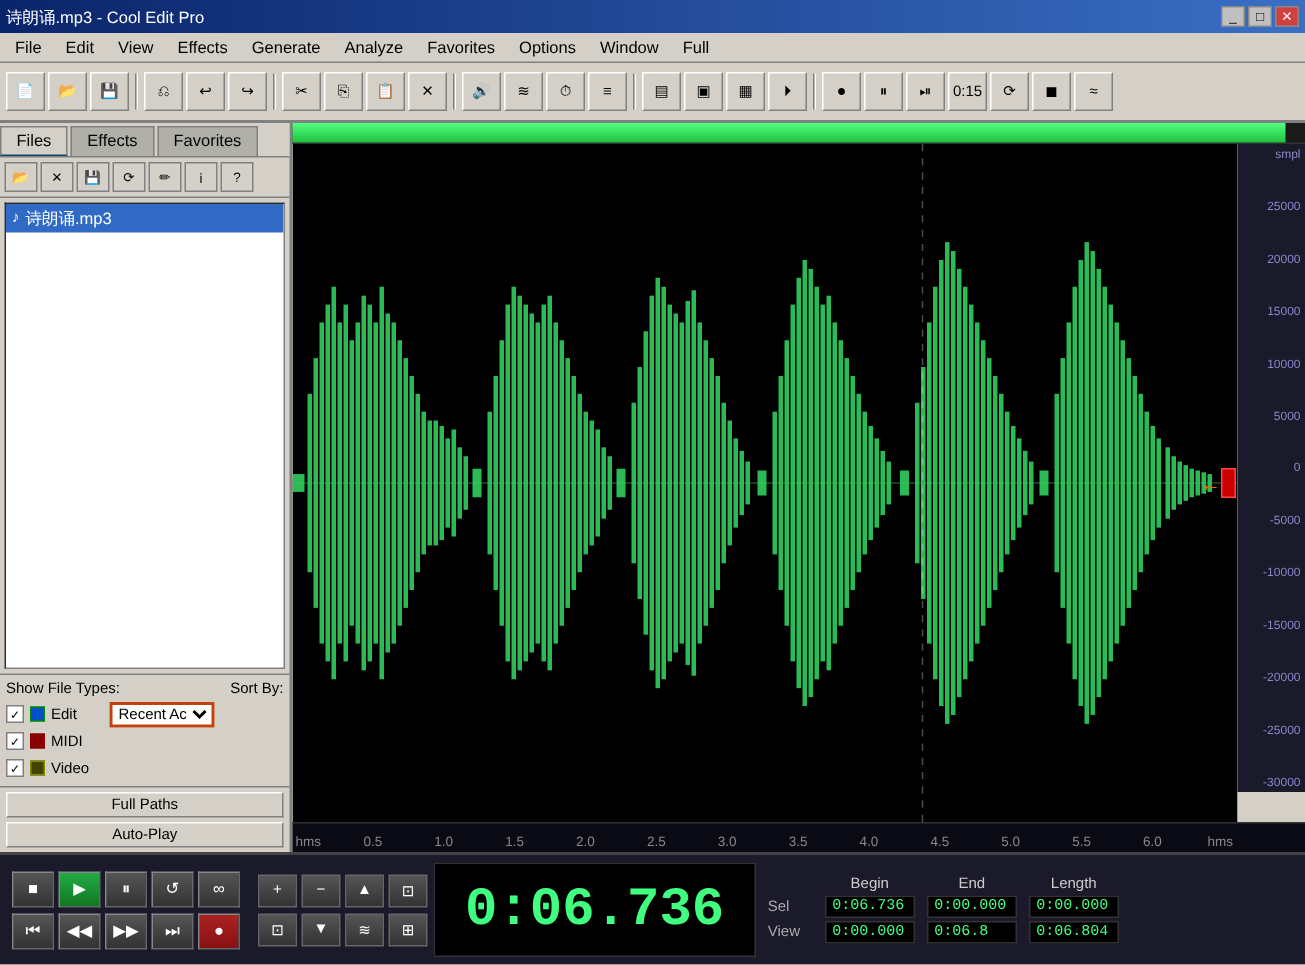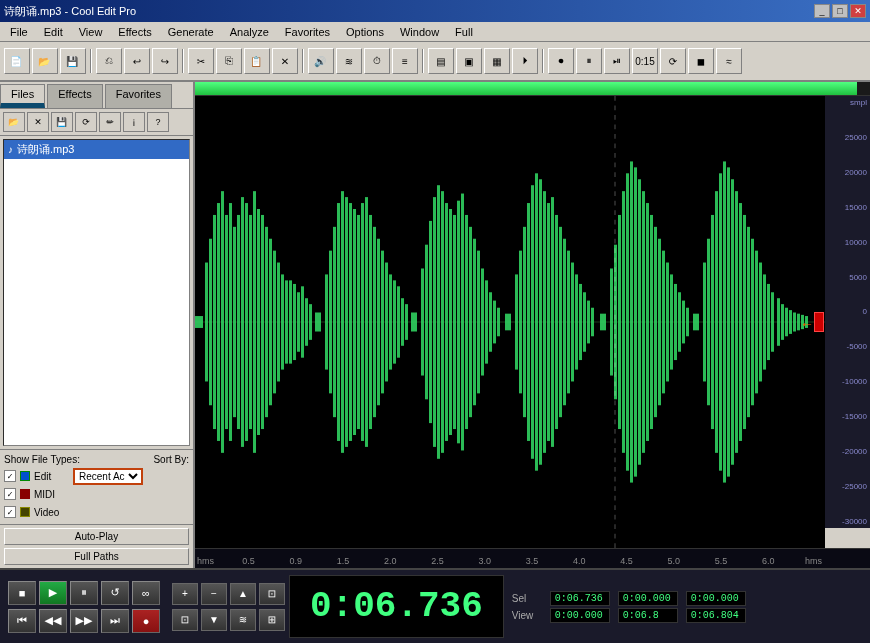--- a/index.html
+++ b/index.html
@@ -100,21 +100,21 @@
       font-size: 11px;
       cursor: pointer;
       border: 1px solid #808080;
       border-bottom: none;
       background: #b0afa8;
       margin-right: 2px;
       margin-top: 2px;
     }
     .tab.active {
       background: #d4d0c8;
-      border-bottom: 5px solid #0c4a6e;
+      border-bottom: 1px solid #0c4a6e;
       z-index: 1;
     }
 
     
     #left-toolbar {
       display: flex;
       flex-wrap: wrap;
       padding: 3px;
       gap: 2px;
       border-bottom: 1px solid #808080;
@@ -506,22 +506,22 @@
             <select class="sort-select">
               <option>Recent Ac</option>
               <option>Name</option>
               <option>Date</option>
             </select>
           </div>
         </div>
       </div>
 
       <div id="left-btns">
+        <button class="left-action-btn">Full Paths</button>
         <button class="left-action-btn">Auto-Play</button>
-        <button class="left-action-btn">Full Paths</button>
       </div>
     </div>
 
     <div id="waveform-with-axis">
 
       <div id="progress-bar-container">
         <div id="progress-bar-fill"></div>
       </div>
 
       <div id="waveform-canvas" style="flex:1; position:relative;">
@@ -707,21 +707,21 @@
           <span>-15000</span>
           <span>-20000</span>
           <span>-25000</span>
           <span>-30000</span>
         </div>
       </div>
 
       <div id="time-axis" style="background:#0a0a14; height:20px; position:relative; border-top:1px solid #333;">
         <span class="time-tick" style="left:2px;">hms</span>
         <span class="time-tick" style="left:7%;">0.5</span>
-        <span class="time-tick" style="left:14%;">0.9</span>
+        <span class="time-tick" style="left:14%;">1.0</span>
         <span class="time-tick" style="left:21%;">1.5</span>
         <span class="time-tick" style="left:28%;">2.0</span>
         <span class="time-tick" style="left:35%;">2.5</span>
         <span class="time-tick" style="left:42%;">3.0</span>
         <span class="time-tick" style="left:49%;">3.5</span>
         <span class="time-tick" style="left:56%;">4.0</span>
         <span class="time-tick" style="left:63%;">4.5</span>
         <span class="time-tick" style="left:70%;">5.0</span>
         <span class="time-tick" style="left:77%;">5.5</span>
         <span class="time-tick" style="left:84%;">6.0</span>
@@ -761,20 +761,26 @@
         <div class="z-btn">▼</div>
         <div class="z-btn">≋</div>
         <div class="z-btn">⊞</div>
       </div>
     </div>
 
     <div id="time-display">0:06.736</div>
 
     <div id="info-panel">
       <div class="info-row">
+        <span class="info-label"></span>
+        <span class="info-col-header">Begin</span>
+        <span class="info-col-header">End</span>
+        <span class="info-col-header">Length</span>
+      </div>
+      <div class="info-row">
         <span class="info-label">Sel</span>
         <span class="info-val">0:06.736</span>
         <span class="info-val">0:00.000</span>
         <span class="info-val">0:00.000</span>
       </div>
       <div class="info-row">
         <span class="info-label">View</span>
         <span class="info-val">0:00.000</span>
         <span class="info-val">0:06.8</span>
         <span class="info-val">0:06.804</span>

